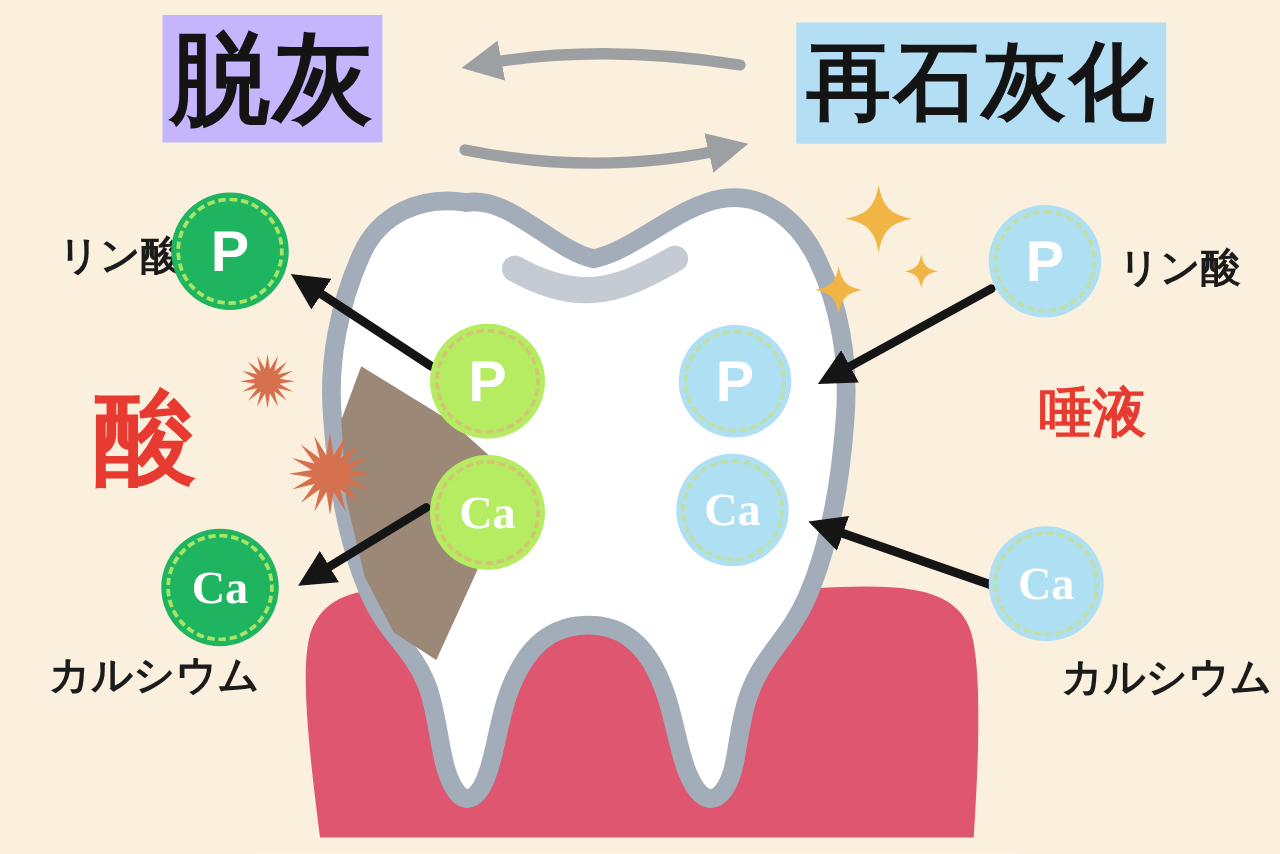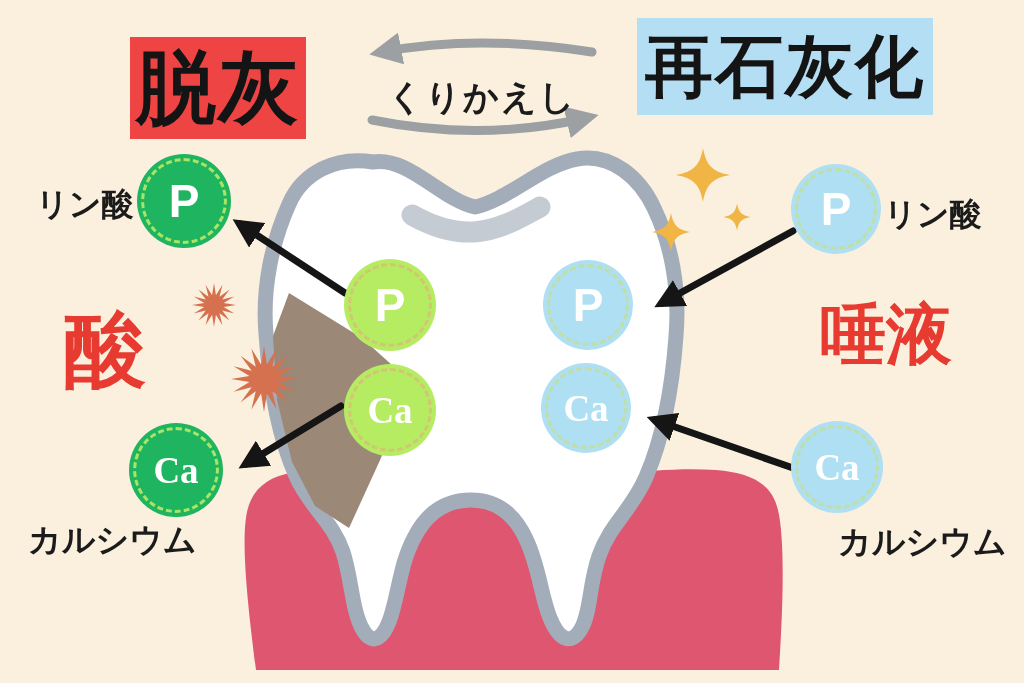--- a/index.html
+++ b/index.html
@@ -2,24 +2,24 @@
 <html><head>
 <meta charset="utf-8">
 <style>
   html,body{margin:0;padding:0;}
   body{font-family:"Liberation Sans", sans-serif;}
   .stage{position:relative;width:1024px;height:683px;background:#FBF0DE;overflow:hidden;}
   .layer{position:absolute;left:0;top:0;width:1024px;height:683px;}
   svg.layer{z-index:1;}
   .abs{position:absolute;z-index:2;}
   .title-box{font-weight:800;color:#141414;line-height:1.08;letter-spacing:2px;white-space:nowrap;}
-  .t-left{left:130px;top:37px;font-size:80px;padding:8px 6px;background:#ef4444;}
+  .t-left{left:130px;top:12px;font-size:80px;padding:8px 6px;background:#c4b5fd;}
   .t-right{left:637px;top:18px;font-size:68px;padding:12px 8px;background:#B4DEF3;}
   .cycle{left:387px;top:74px;width:190px;text-align:center;font-size:35px;font-weight:800;color:#1b1b1b;letter-spacing:2px;white-space:nowrap;}
-  .lbl{font-weight:800;color:#1b1b1b;white-space:nowrap;}
+  .lbl{font-weight:800;color:#1b1b1b;white-space:nowrap;margin-left:11px;}
   .red{color:#E73A30;}
   .ion{position:absolute;z-index:2;border-radius:50%;display:flex;align-items:center;justify-content:center;color:#fff;font-weight:700;}
   .ion i{position:absolute;inset:4px;border:3px dashed;border-radius:50%;}
   .ion.gdark{background:#1FB45F;}   .ion.gdark i{border-color:#B9EA66;opacity:.9;}
   .ion.glight{background:#B5EC62;}  .ion.glight i{border-color:#E9A87F;opacity:.55;}
   .ion.blue{background:#AEDFF2;}    .ion.blue i{border-color:#C2DF9F;opacity:.9;}
   .p-letter{font-size:46px;} .ca-letter{font-size:37px;font-family:Liberation Serif, serif;}
 </style>
 </head>
 <body>
@@ -60,29 +60,28 @@
       <path d="M 796 469 L 655 420" marker-end="url(#ah)"></path>
     </g>
 
     <g stroke="#9DA0A3" stroke-width="9" stroke-linecap="round" fill="none">
       <path d="M 592 52 Q 478 34 382 52" marker-end="url(#ahg)"></path>
       <path d="M 372 120 Q 482 142 586 118" marker-end="url(#ahg)"></path>
     </g>
   </svg>
 
   <div class="abs title-box t-left">脱灰</div>
-  <div class="abs cycle">くりかえし</div>
   <div class="abs title-box t-right">再石灰化</div>
 
   <div class="abs lbl" style="left:36px;top:183px;font-size:32px;">リン酸</div>
   <div class="abs lbl red" style="left:64px;top:296px;font-size:82px;">酸</div>
   <div class="abs lbl" style="left:28px;top:518px;font-size:33px;">カルシウム</div>
 
   <div class="abs lbl" style="left:884px;top:193px;font-size:32px;">リン酸</div>
-  <div class="abs lbl red" style="left:820px;top:290px;font-size:66px;">唾液</div>
+  <div class="abs lbl red" style="left:820px;top:302px;font-size:43px;">唾液</div>
   <div class="abs lbl" style="left:838px;top:520px;font-size:33px;">カルシウム</div>
 
   <div class="ion gdark" style="left:137px;top:154px;width:94px;height:94px;">
     <i></i>
     <span class="p-letter">P</span>
   </div>
   <div class="ion gdark" style="left:129px;top:423px;width:94px;height:94px;">
     <i></i>
     <span class="ca-letter">Ca</span>
   </div>

